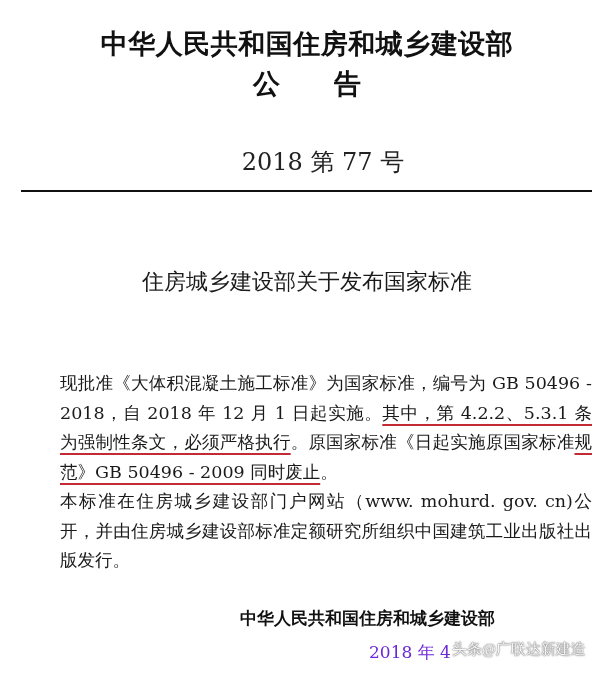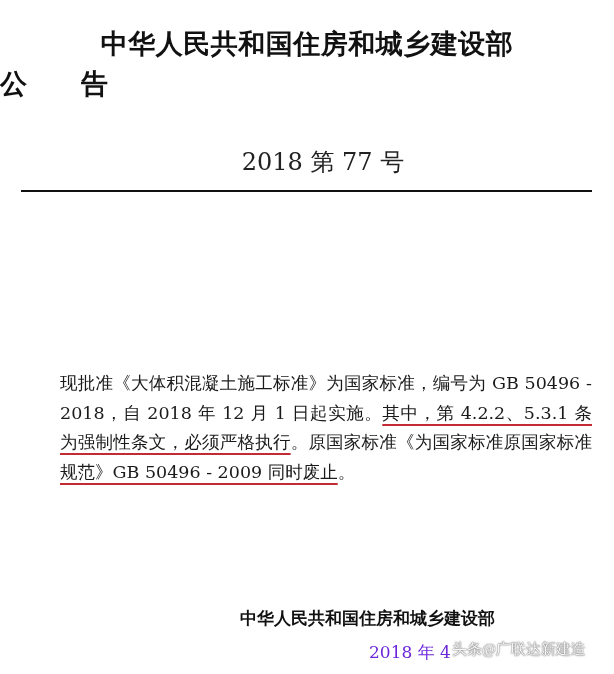--- a/index.html
+++ b/index.html
@@ -20,21 +20,21 @@
       left: 0; width: 614px; top: 26px;
       text-align: center;
       font-family: "DejaVu Sans", "Liberation Sans", sans-serif;
       font-weight: bold;
       font-size: 27px;
       letter-spacing: 0.5px;
       color: #111;
     }
     .header-sub {
       left: 0; width: 614px; top: 66px;
-      text-align: left;
+      text-align: center;
       font-family: "DejaVu Sans", "Liberation Sans", sans-serif;
       font-weight: bold;
       font-size: 27px;
       color: #111;
       word-spacing: 0;
     }
     .header-sub .gap { display: inline-block; width: 54px; }
     .doc-number {
       left: 16px; width: 614px; top: 146px;
       text-align: center;
@@ -96,22 +96,24 @@
 
 <div class="abs header-sub">
   <span>公</span><span class="gap"></span><span>告</span>
 </div>
 
 <div class="abs doc-number">2018 第 77 号</div>
 
 <div class="abs rule"></div>
 
 <div class="abs notice-title">
+  <div>住房城乡建设部关于发布国家标准</div>
 </div>
 
 <div class="abs body-text">
-  <p class="indent"><span>现批准《大体积混凝土施工标准》为国家标准，编号为 GB 50496 - 2018，自 2018 年 12 月 1 日起实施。</span><span class="ul-red">其中，第 4.2.2、5.3.1 条为强制性条文，必须严格执行</span><span>。原国家标准《为国家标准</span><span>原国家标准</span><span class="ul-red">规范》GB 50496 - 2009 同时废止</span><span>。</span></p>
+  <p class="indent"><span>现批准《大体积混凝土施工标准》为国家标准，编号为 GB 50496 - 2018，自 2018 年 12 月 1 日起实施。</span><span class="ul-red">其中，第 4.2.2、5.3.1 条为强制性条文，必须严格执行</span><span>。原国家标准《日起实施</span><span>原国家标准</span><span class="ul-red">规范》GB 50496 - 2009 同时废止</span><span>。</span></p>
+  <p class="indent">本标准在住房城乡建设部门户网站（www. mohurd. gov. cn)公开，并由住房城乡建设部标准定额研究所组织中国建筑工业出版社出版发行。</p>
 </div>
 
 <div class="abs sig-org">中华人民共和国住房和城乡建设部</div>
 <div class="abs sig-date">2018 年 4 </div>
 
 <div class="abs watermark">头条@广联达新建造</div>
 
 </body></html>

